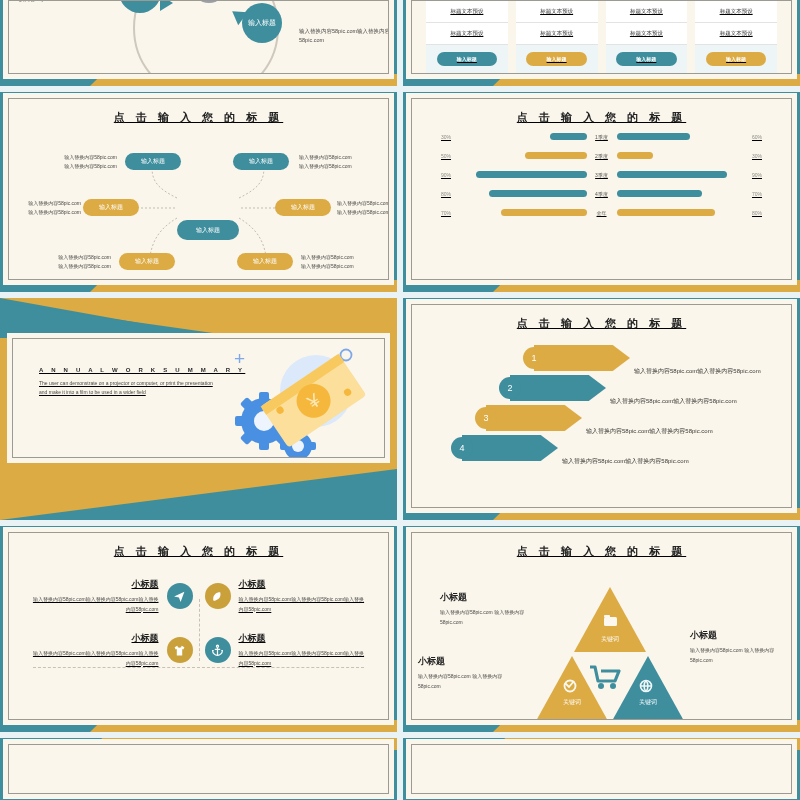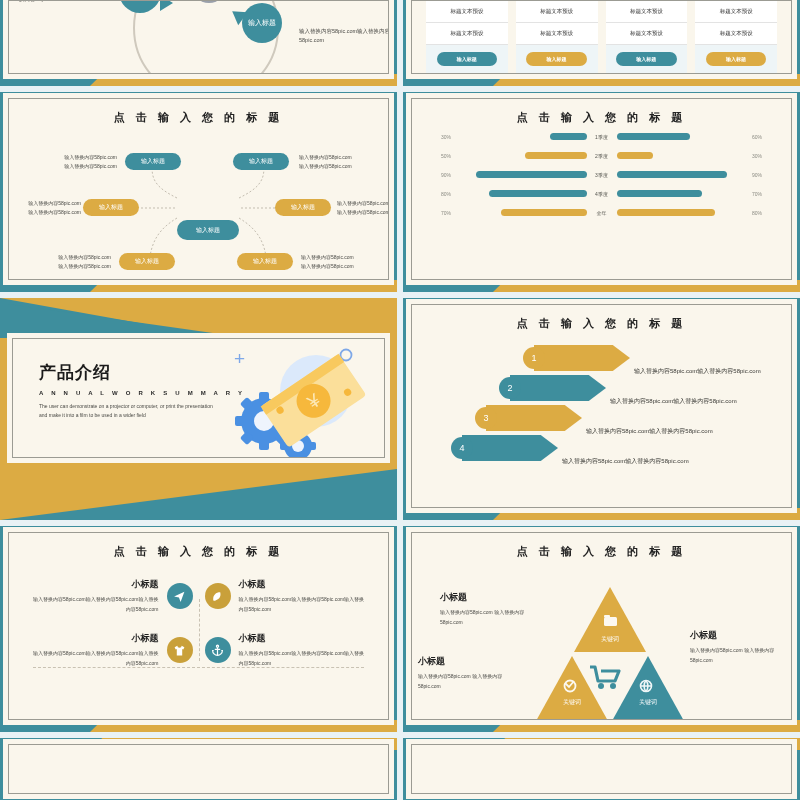--- a/index.html
+++ b/index.html
@@ -10,20 +10,21 @@
     overflow: hidden;
   }
   .sheet {
     width: 800px; height: 769px;
     display: grid;
     grid-template-columns: 397px 397px;
     grid-auto-rows: min-content;
     column-gap: 6px;
     row-gap: 6px;
     position: relative;
+    text-decoration: underline;
   }
 
   
   .slide {
     position: relative;
     background: #3e8e9d;
     overflow: hidden;
     padding: 6px 8px 12px 8px;
   }
   .slide .inner {
@@ -359,21 +360,20 @@
     </div>
     <div class="botbar"></div>
   </div>
 
   <div class="slide row3 cover">
     <div class="tri1"></div>
     <div class="tri1b"></div>
     <div class="tri2"></div>
     <div class="inner">
       <div class="cv">
-        <h1>产品介绍</h1>
         <div class="sub">A N N U A L   W O R K   S U M M A R Y</div>
         <p>The user can demonstrate on a projector or computer, or print the presentation and make it into a film to be used in a wider field</p>
         <div class="art">
           <svg viewBox="0 0 150 118" width="150" height="118">
             <circle cx="96" cy="48" r="36" fill="#dbe9fb"></circle>
             <text x="14" y="22" font-size="19" fill="#7ea8e8" font-family="Liberation Sans, sans-serif">+</text>
             <circle cx="126" cy="12" r="5.5" fill="none" stroke="#7ea8e8" stroke-width="1.8"></circle>
             <g>
               <circle cx="44" cy="78" r="23" fill="#4a90e2"></circle>
               <g fill="#4a90e2">

